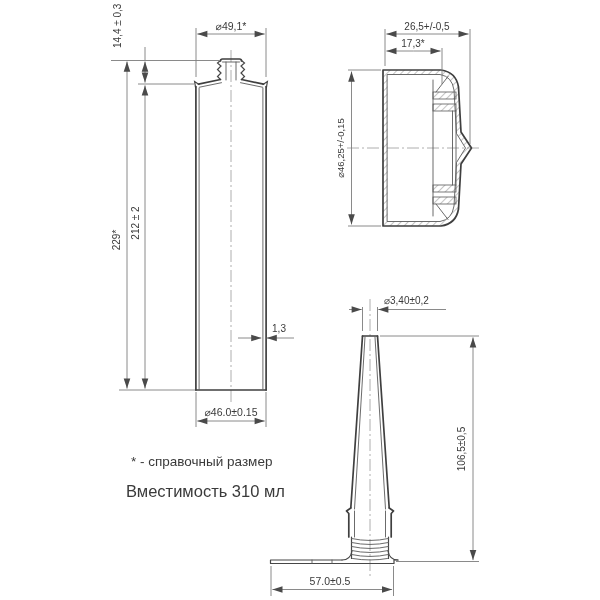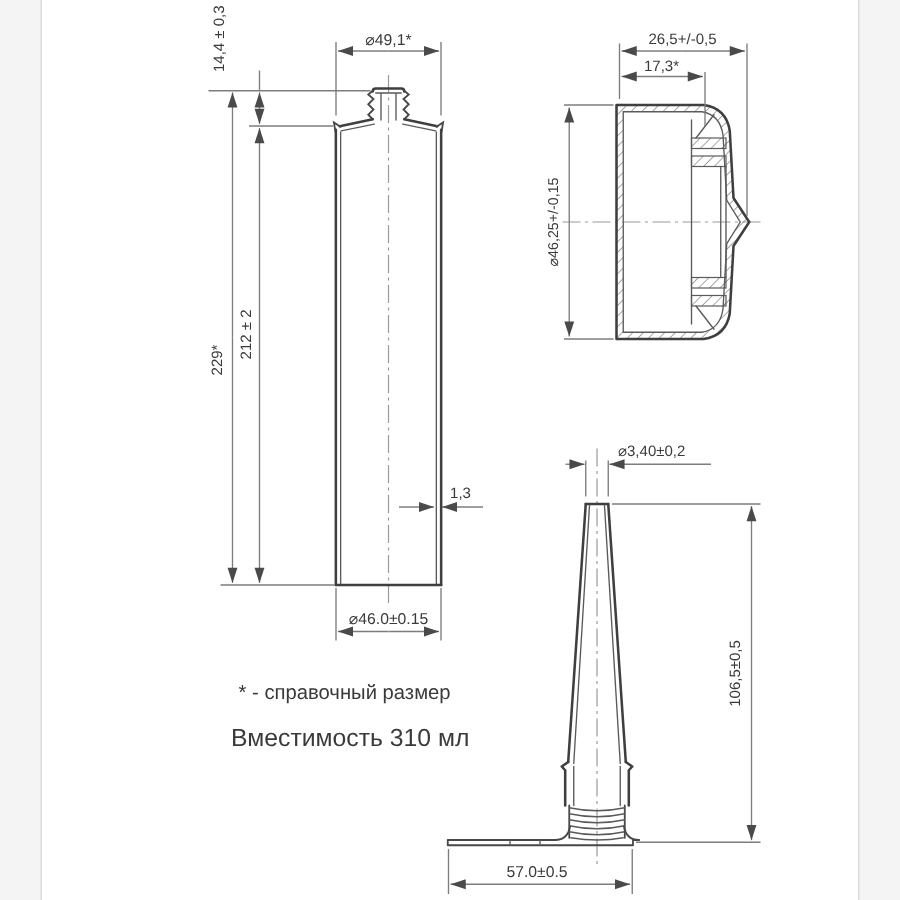--- a/index.html
+++ b/index.html
@@ -1,17 +1,17 @@
 <!DOCTYPE html>
 <html><head>
 <meta charset="utf-8">
 <style>
   html,body{margin:0;padding:0;background:#f4f4f4;}
   .page{
-    width:544px;height:600px;margin:0 auto;background:#ffffff;
+    width:600px;height:600px;margin:0 auto;background:#ffffff;
     outline:1px solid #dcdcdc;position:relative;
     font-family:"Liberation Sans", sans-serif;
   }
   svg{display:block;}
   text{
     font-family:"Liberation Sans", sans-serif;
     fill:#3a3a3a;
   }
   .dim-text{font-size:10px;}
   .dim-text-lg{font-size:10.5px;}

